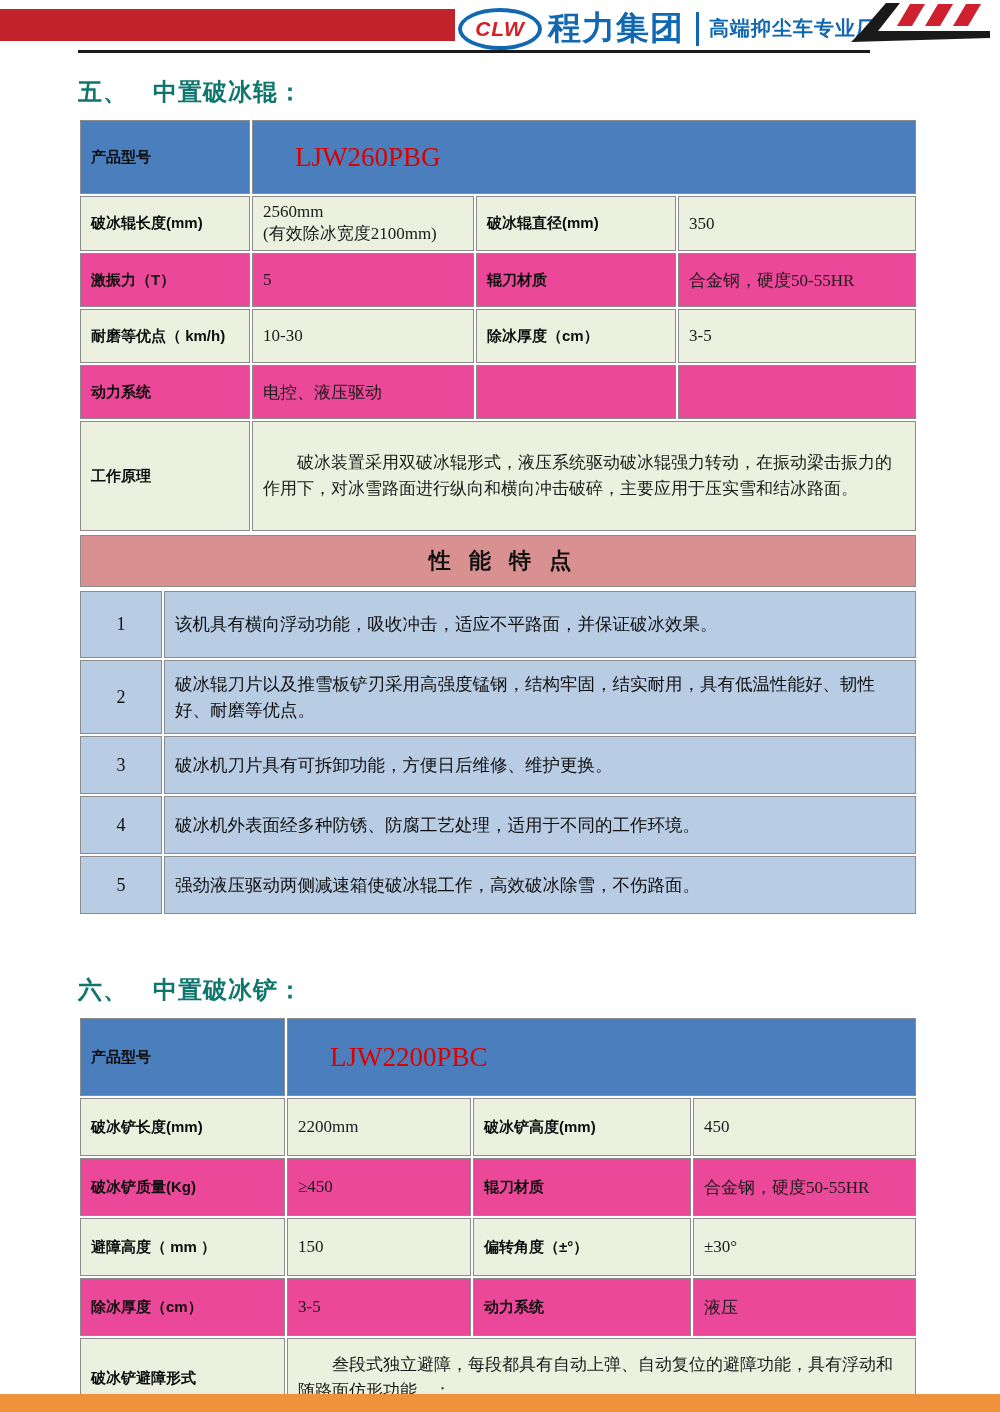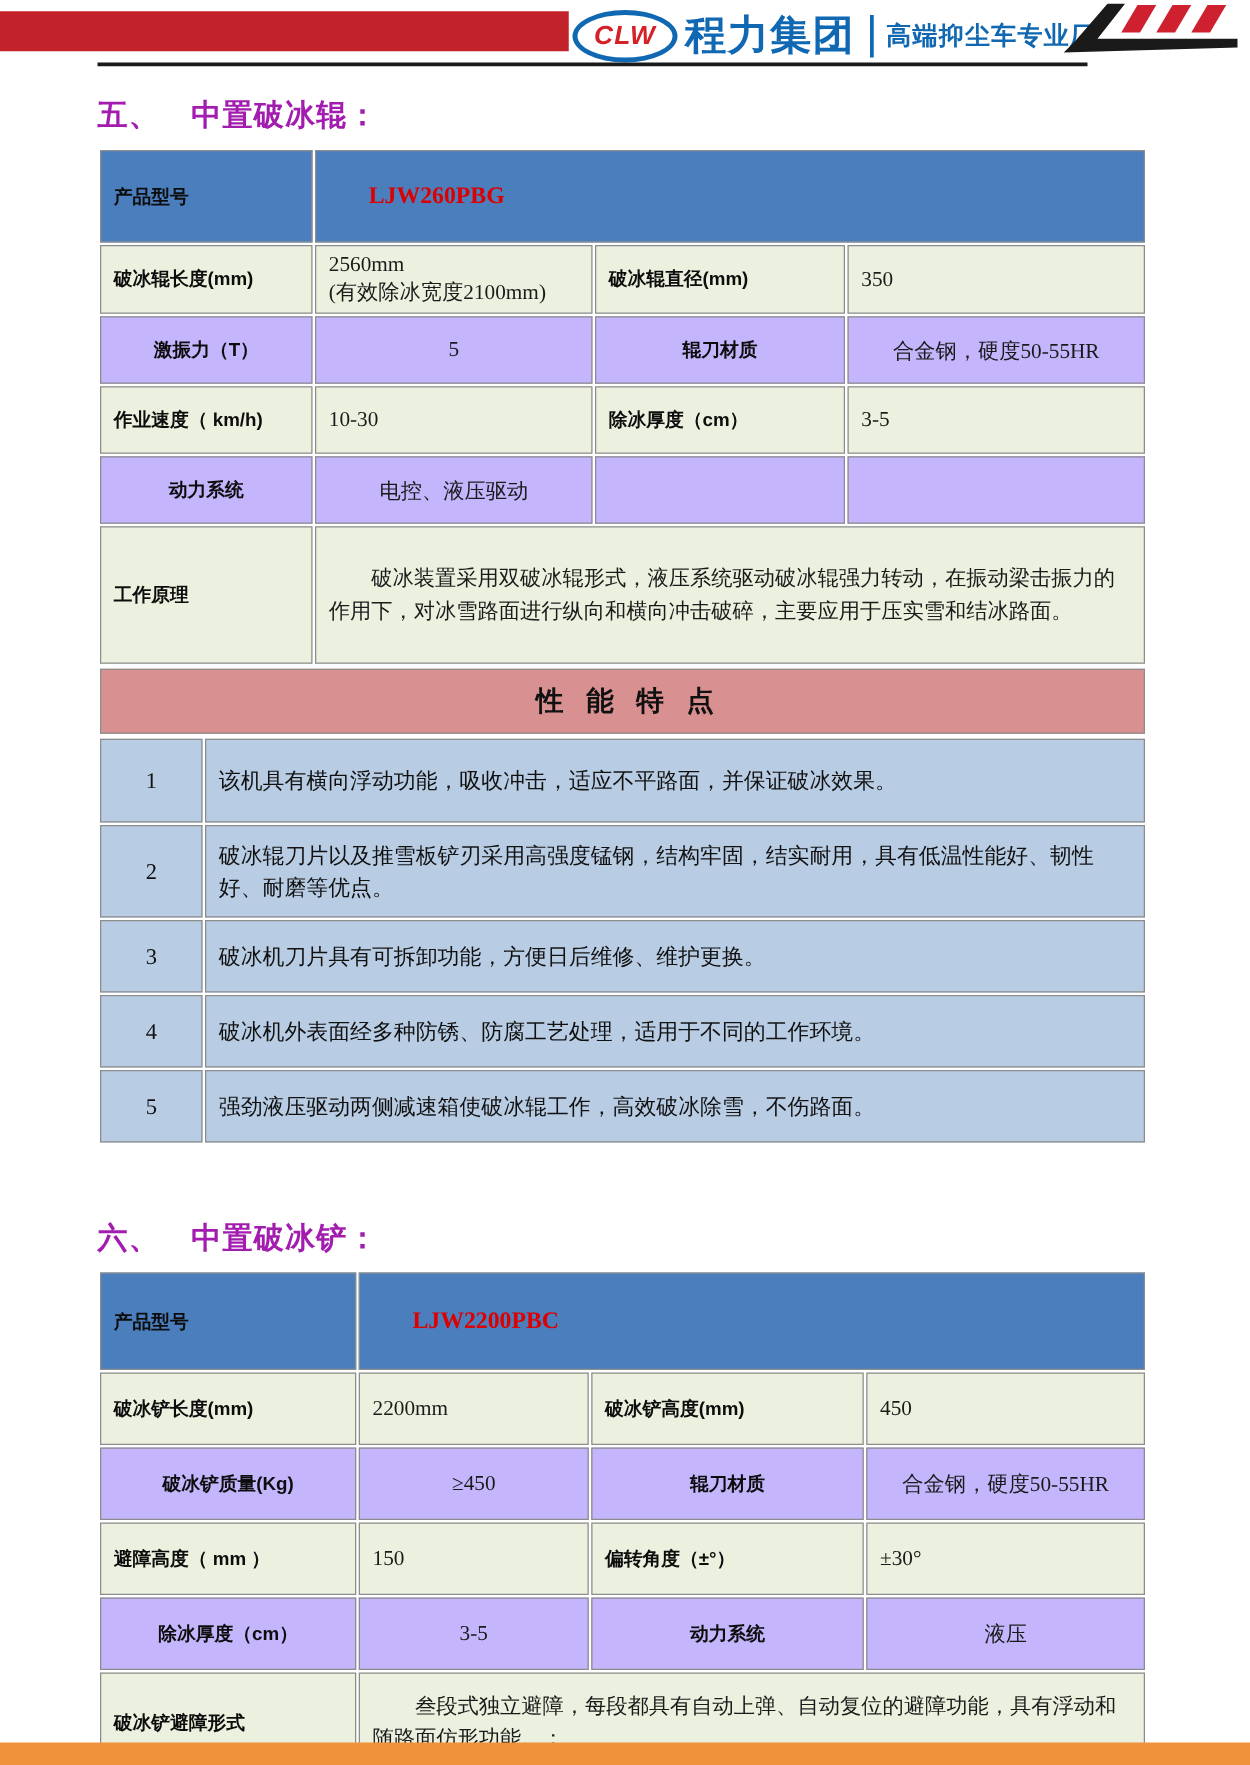--- a/index.html
+++ b/index.html
@@ -15,32 +15,32 @@
       font-weight:bold;font-style:italic;font-size:21px;color:#d42027;letter-spacing:1px;
       font-family:"Liberation Sans",sans-serif;background:#fff;}
   .brand{font-size:33px;font-weight:bold;color:#1068b2;margin-left:6px;letter-spacing:1px;}
   .hdr-sep{width:3px;height:34px;background:#1068b2;margin:0 10px 0 12px;}
   .tagline{font-size:20px;font-weight:bold;color:#1068b2;letter-spacing:1px;}
   .swoosh{position:absolute;right:0;top:2px;}
   .hdr-rule{position:absolute;left:78px;top:50px;width:792px;height:3px;background:#1a1a1a;}
 
   
   .content{padding:0 82px 0 78px;}
-  .sec-title{font-size:24px;font-weight:bold;color:#a21caf;margin:22px 0 10px 0;letter-spacing:1px;
+  .sec-title{font-size:24px;font-weight:bold;color:#0f766e;margin:22px 0 10px 0;letter-spacing:1px;
       font-family:"Liberation Sans",sans-serif;}
   .sec2-title{margin-top:58px;}
 
   table{border-collapse:separate;border-spacing:2.5px;width:100%;table-layout:fixed;background:#fff;}
   td{border:1px solid #8c8c8c;vertical-align:middle;padding:5px 10px;overflow:hidden;}
   .row-green td{background:#ebf1de;}
-  .row-blue td{background:#c4b5fd;text-align:center;}
+  .row-blue td{background:#ec4899;}
   .hrow td{background:#4a7ebc;height:62px;}
   .label{font-weight:bold;font-size:15px;color:#0d0d0d;font-family:"Liberation Sans",sans-serif;}
   .value{font-size:17px;color:#1a1a1a;font-family:"Liberation Serif",serif;white-space:pre-line;}
-  .model{color:#dd0000;font-size:19px;padding-left:42px;font-family:"Liberation Serif",serif;font-weight:bold;}
+  .model{color:#dd0000;font-size:27px;padding-left:42px;font-family:"Liberation Serif",serif;}
   .principle td{height:98px;}
   .indent{text-indent:2em;line-height:1.55;}
   .band td{background:#d89091;height:40px;text-align:center;font-weight:bold;font-size:22px;
       color:#111;letter-spacing:6px;padding-left:20px;}
   .ft-num{width:82px;text-align:center;font-size:18px;font-family:"Liberation Serif",serif;background:#b8cce4;}
   .ft-text{font-size:17.5px;font-family:"Liberation Serif",serif;background:#b8cce4;line-height:1.5;}
   .ft-r1 td{height:55px;} .ft-r2 td{height:62px;} .ft-r3 td,.ft-r4 td,.ft-r5 td{height:46px;}
   .t2 .hrow td{height:66px;}
   .t2 .spec td{height:46px;}
   .t1 .spec td{height:42px;}
@@ -94,21 +94,21 @@
         <td class="label">破冰辊直径(mm)</td>
         <td class="value">350</td>
       </tr>
       <tr class="spec row-blue">
         <td class="label">激振力（T）</td>
         <td class="value">5</td>
         <td class="label">辊刀材质</td>
         <td class="value">合金钢，硬度50-55HR</td>
       </tr>
       <tr class="spec row-green">
-        <td class="label">作业速度（ km/h)</td>
+        <td class="label">耐磨等优点（ km/h)</td>
         <td class="value">10-30</td>
         <td class="label">除冰厚度（cm）</td>
         <td class="value">3-5</td>
       </tr>
       <tr class="spec row-blue">
         <td class="label">动力系统</td>
         <td class="value">电控、液压驱动</td>
         <td class="label"></td>
         <td class="value"></td>
       </tr>

